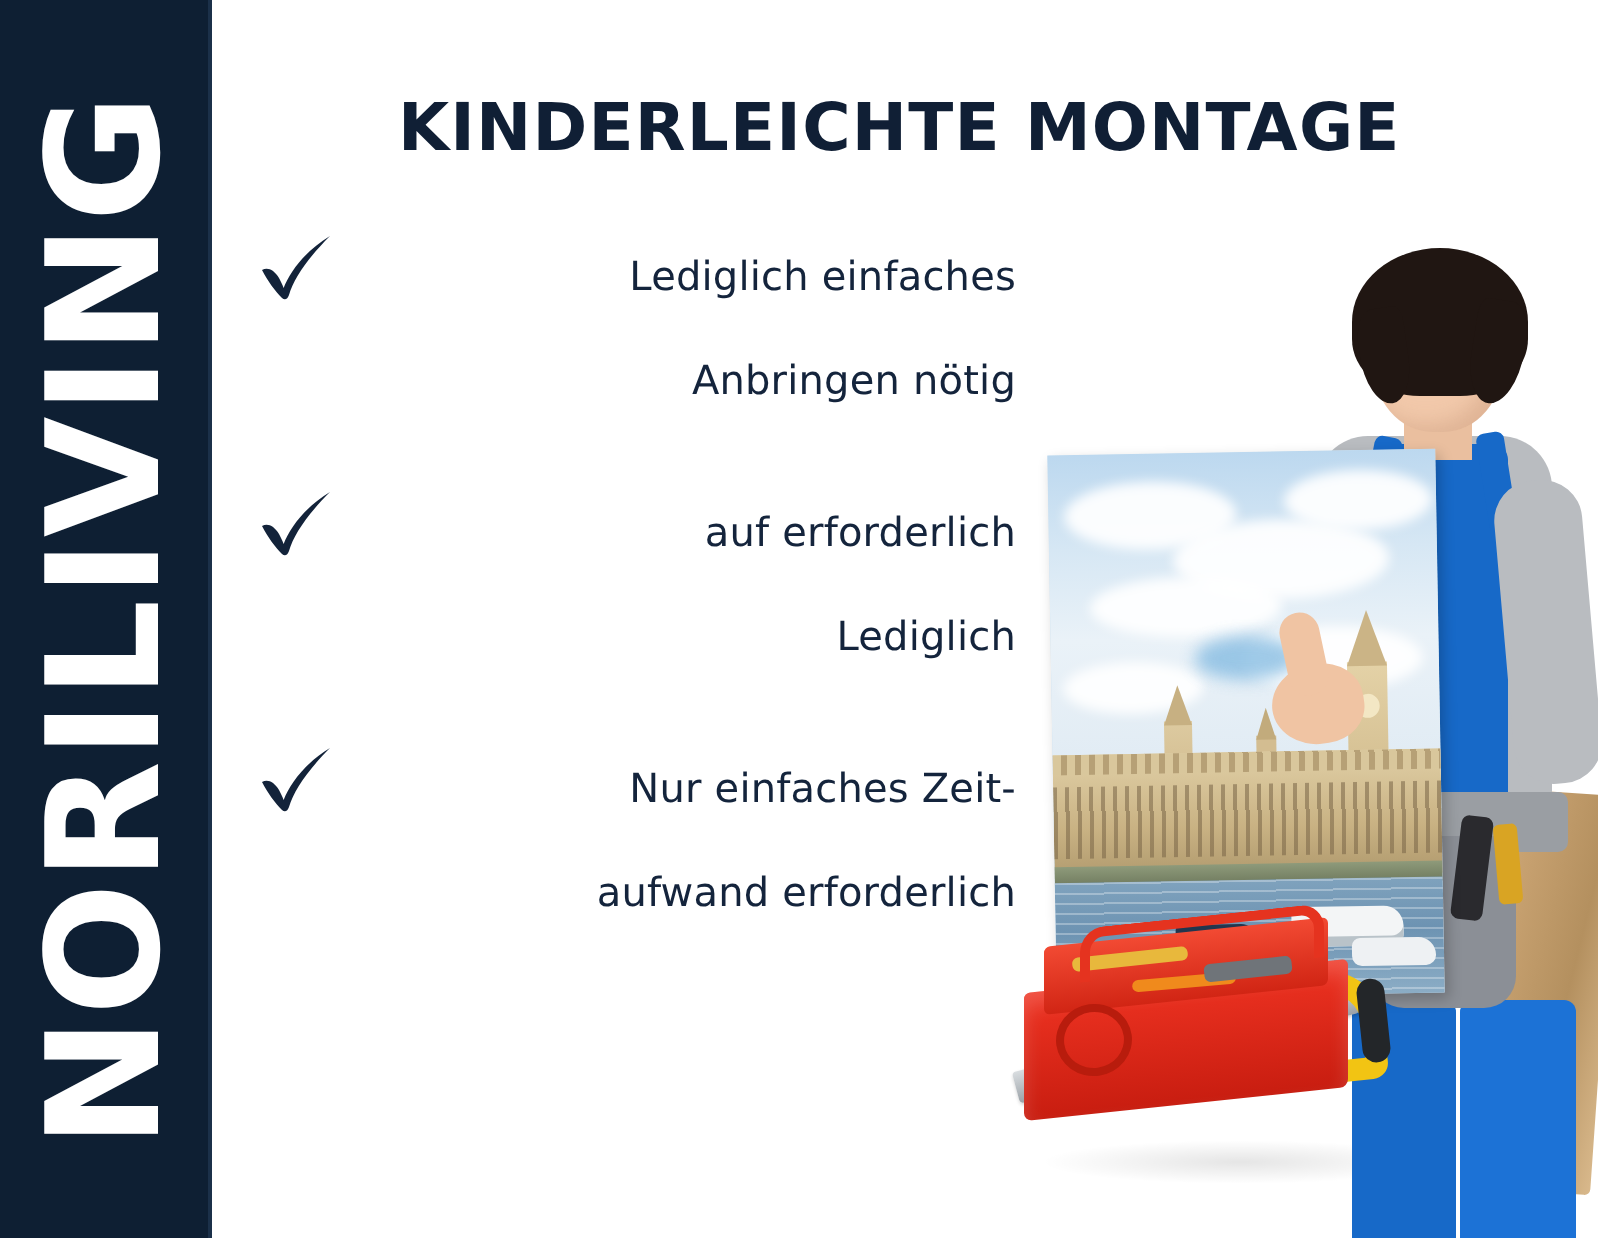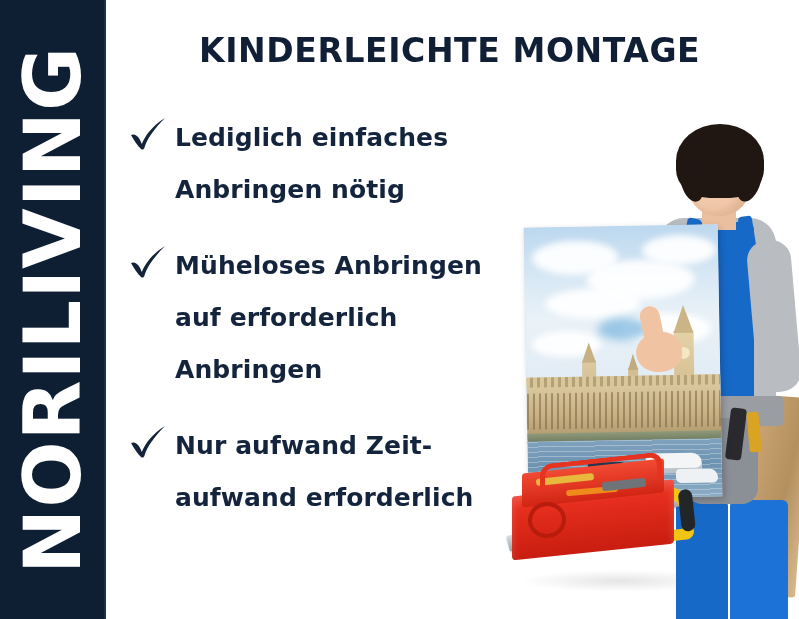--- a/index.html
+++ b/index.html
@@ -27,45 +27,46 @@
     color:#ffffff;
     font-weight:bold;
     font-size:78px;
     letter-spacing:1px;
     font-family:"DejaVu Sans",sans-serif;
     line-height:1;
   }
 
   
   .headline{
-    position:absolute;left:199px;top:31px;
+    position:absolute;left:199px;top:44px;
     color:#101f35;
     font-weight:bold;
     font-size:33px;
     letter-spacing:0.6px;
     font-family:"DejaVu Sans",sans-serif;
     white-space:nowrap;
   }
 
   
   .bullets{position:absolute;left:128px;top:112px;width:380px;}
   .bullet{position:relative;margin-bottom:24px;}
   .bullet .tick{
     position:absolute;left:0;top:4px;width:40px;height:36px;
   }
   .bullet .tick svg{display:block;width:40px;height:36px;}
   .bullet .lines{margin-left:47px;}
   .bullet .line{
     color:#14243c;
-    font-weight:bold;
-    font-size:25px;
+    font-weight:normal;
+    font-size:20px;
     line-height:52px;
     letter-spacing:0.1px;
     font-family:"DejaVu Sans",sans-serif;
     white-space:nowrap;
+    text-align:right;
   }
 
   
   .photo{position:absolute;left:490px;top:100px;width:309px;height:519px;}
 
   
   .w-head{
     position:absolute;left:196px;top:38px;width:66px;height:78px;
     background:#f2c9ab;border-radius:50% 50% 46% 46%;
     box-shadow:inset -6px -4px 10px rgba(190,140,110,.35);
@@ -346,34 +347,33 @@
       </div>
     </div>
 
     <div class="bullet">
       <span class="tick">
         <svg viewBox="0 0 40 36" xmlns="http://www.w3.org/2000/svg" aria-hidden="true">
           <path d="M3 19 C6 17.5 9 19 11.5 23 C12.5 24.8 13.2 26.4 13.8 28 C17 20 24 10 37 2 C26 13 19 23 16.5 31.5 C15.8 33.6 14.4 34.2 13 33 C9.5 29.6 6 24.6 3 19 Z" fill="#13233a"></path>
         </svg>
       </span>
       <div class="lines">
-        <div class="line">Müheloses Anbringen</div>
         <div class="line">auf erforderlich</div>
-        <div class="line">Anbringen</div>
+        <div class="line">Lediglich</div>
       </div>
     </div>
 
     <div class="bullet">
       <span class="tick">
         <svg viewBox="0 0 40 36" xmlns="http://www.w3.org/2000/svg" aria-hidden="true">
           <path d="M3 19 C6 17.5 9 19 11.5 23 C12.5 24.8 13.2 26.4 13.8 28 C17 20 24 10 37 2 C26 13 19 23 16.5 31.5 C15.8 33.6 14.4 34.2 13 33 C9.5 29.6 6 24.6 3 19 Z" fill="#13233a"></path>
         </svg>
       </span>
       <div class="lines">
-        <div class="line">Nur aufwand Zeit-</div>
+        <div class="line">Nur einfaches Zeit-</div>
         <div class="line">aufwand erforderlich</div>
       </div>
     </div>
 
   </div>
 
   <div class="photo">
 
     <div class="soft-shadow"></div>
 

